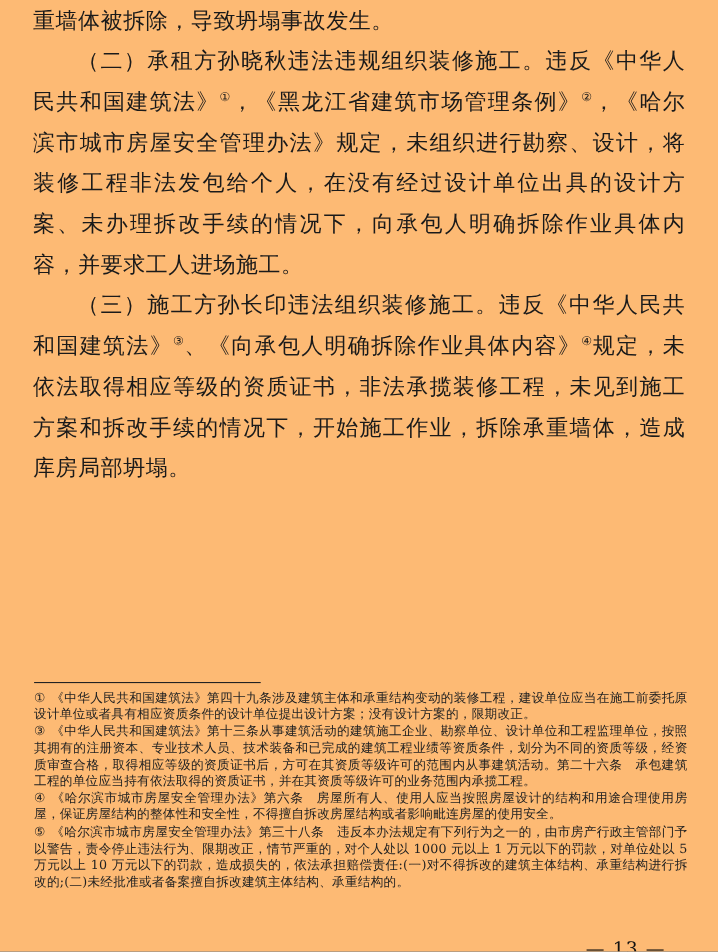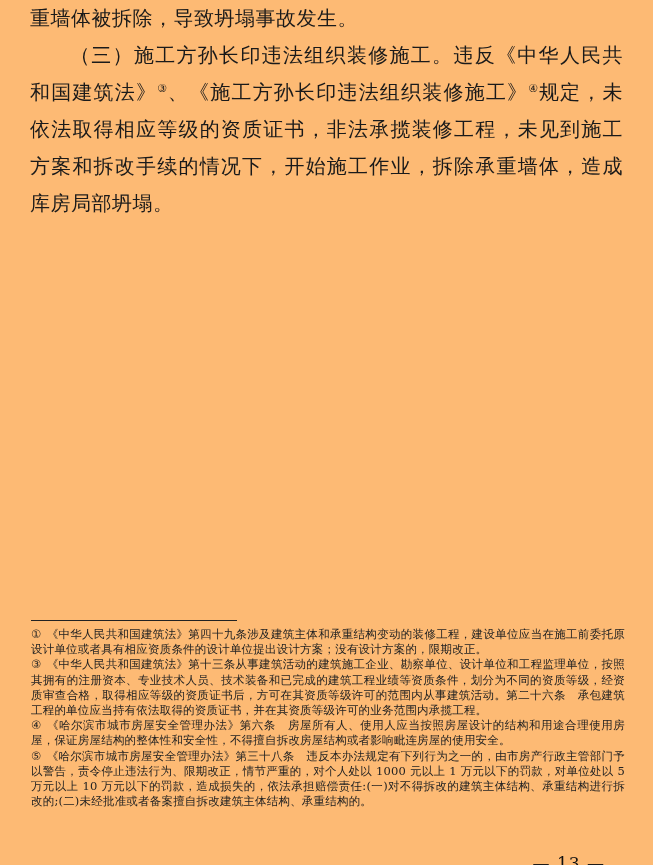--- a/index.html
+++ b/index.html
@@ -66,21 +66,22 @@
     white-space: pre;
   }
 </style>
 </head>
 <body>
 
 <div class="page">
 
   <div class="body-text" id="body-container">
       <div class="para"><span>重墙体被拆除，导致坍塌事故发生。</span></div>
-      <div class="para indent"><span>（三）施工方孙长印违法组织装修施工。违反《中华人民共和国建筑法》</span><span class="fn-ref">③</span><span>、《施工方孙长印违法组织装修施工》</span><span class="fn-ref">④</span><span>规定，未依法取得相应等级的资质证书，非法承揽装修工程，未见到施工方案和拆改手续的情况下，开始施工作业，拆除承重墙体，造成库房局部坍塌。</span></div>
+      <div class="para indent"><span>（二）承租方孙晓秋违法违规组织装修施工。违反《中华人民共和国建筑法》</span><span class="fn-ref">①</span><span>，《黑龙江省建筑市场管理条例》</span><span class="fn-ref">②</span><span>，《哈尔滨市城市房屋安全管理办法》规定，未组织进行勘察、设计，将装修工程非法发包给个人，在没有经过设计单位出具的设计方案、未办理拆改手续的情况下，向承包人明确拆除作业具体内容，并要求工人进场施工。</span></div>
+      <div class="para indent"><span>（三）施工方孙长印违法组织装修施工。违反《中华人民共和国建筑法》</span><span class="fn-ref">③</span><span>、《向承包人明确拆除作业具体内容》</span><span class="fn-ref">④</span><span>规定，未依法取得相应等级的资质证书，非法承揽装修工程，未见到施工方案和拆改手续的情况下，开始施工作业，拆除承重墙体，造成库房局部坍塌。</span></div>
     </div>
 
   <div class="fn-sep"></div>
 
   <div class="footnotes" id="footnotes-container">
       <div class="footnote"><span class="marker">①</span><span>《中华人民共和国建筑法》第四十九条涉及建筑主体和承重结构变动的装修工程，建设单位应当在施工前委托原设计单位或者具有相应资质条件的设计单位提出设计方案；没有设计方案的，限期改正。</span></div>
       <div class="footnote"><span class="marker">③</span><span>《中华人民共和国建筑法》第十三条从事建筑活动的建筑施工企业、勘察单位、设计单位和工程监理单位，按照其拥有的注册资本、专业技术人员、技术装备和已完成的建筑工程业绩等资质条件，划分为不同的资质等级，经资质审查合格，取得相应等级的资质证书后，方可在其资质等级许可的范围内从事建筑活动。第二十六条　承包建筑工程的单位应当持有依法取得的资质证书，并在其资质等级许可的业务范围内承揽工程。</span></div>
       <div class="footnote"><span class="marker">④</span><span>《哈尔滨市城市房屋安全管理办法》第六条　房屋所有人、使用人应当按照房屋设计的结构和用途合理使用房屋，保证房屋结构的整体性和安全性，不得擅自拆改房屋结构或者影响毗连房屋的使用安全。</span></div>
       <div class="footnote"><span class="marker">⑤</span><span>《哈尔滨市城市房屋安全管理办法》第三十八条　违反本办法规定有下列行为之一的，由市房产行政主管部门予以警告，责令停止违法行为、限期改正，情节严重的，对个人处以 1000 元以上 1 万元以下的罚款，对单位处以 5 万元以上 10 万元以下的罚款，造成损失的，依法承担赔偿责任:(一)对不得拆改的建筑主体结构、承重结构进行拆改的;(二)未经批准或者备案擅自拆改建筑主体结构、承重结构的。</span></div>
     </div>

